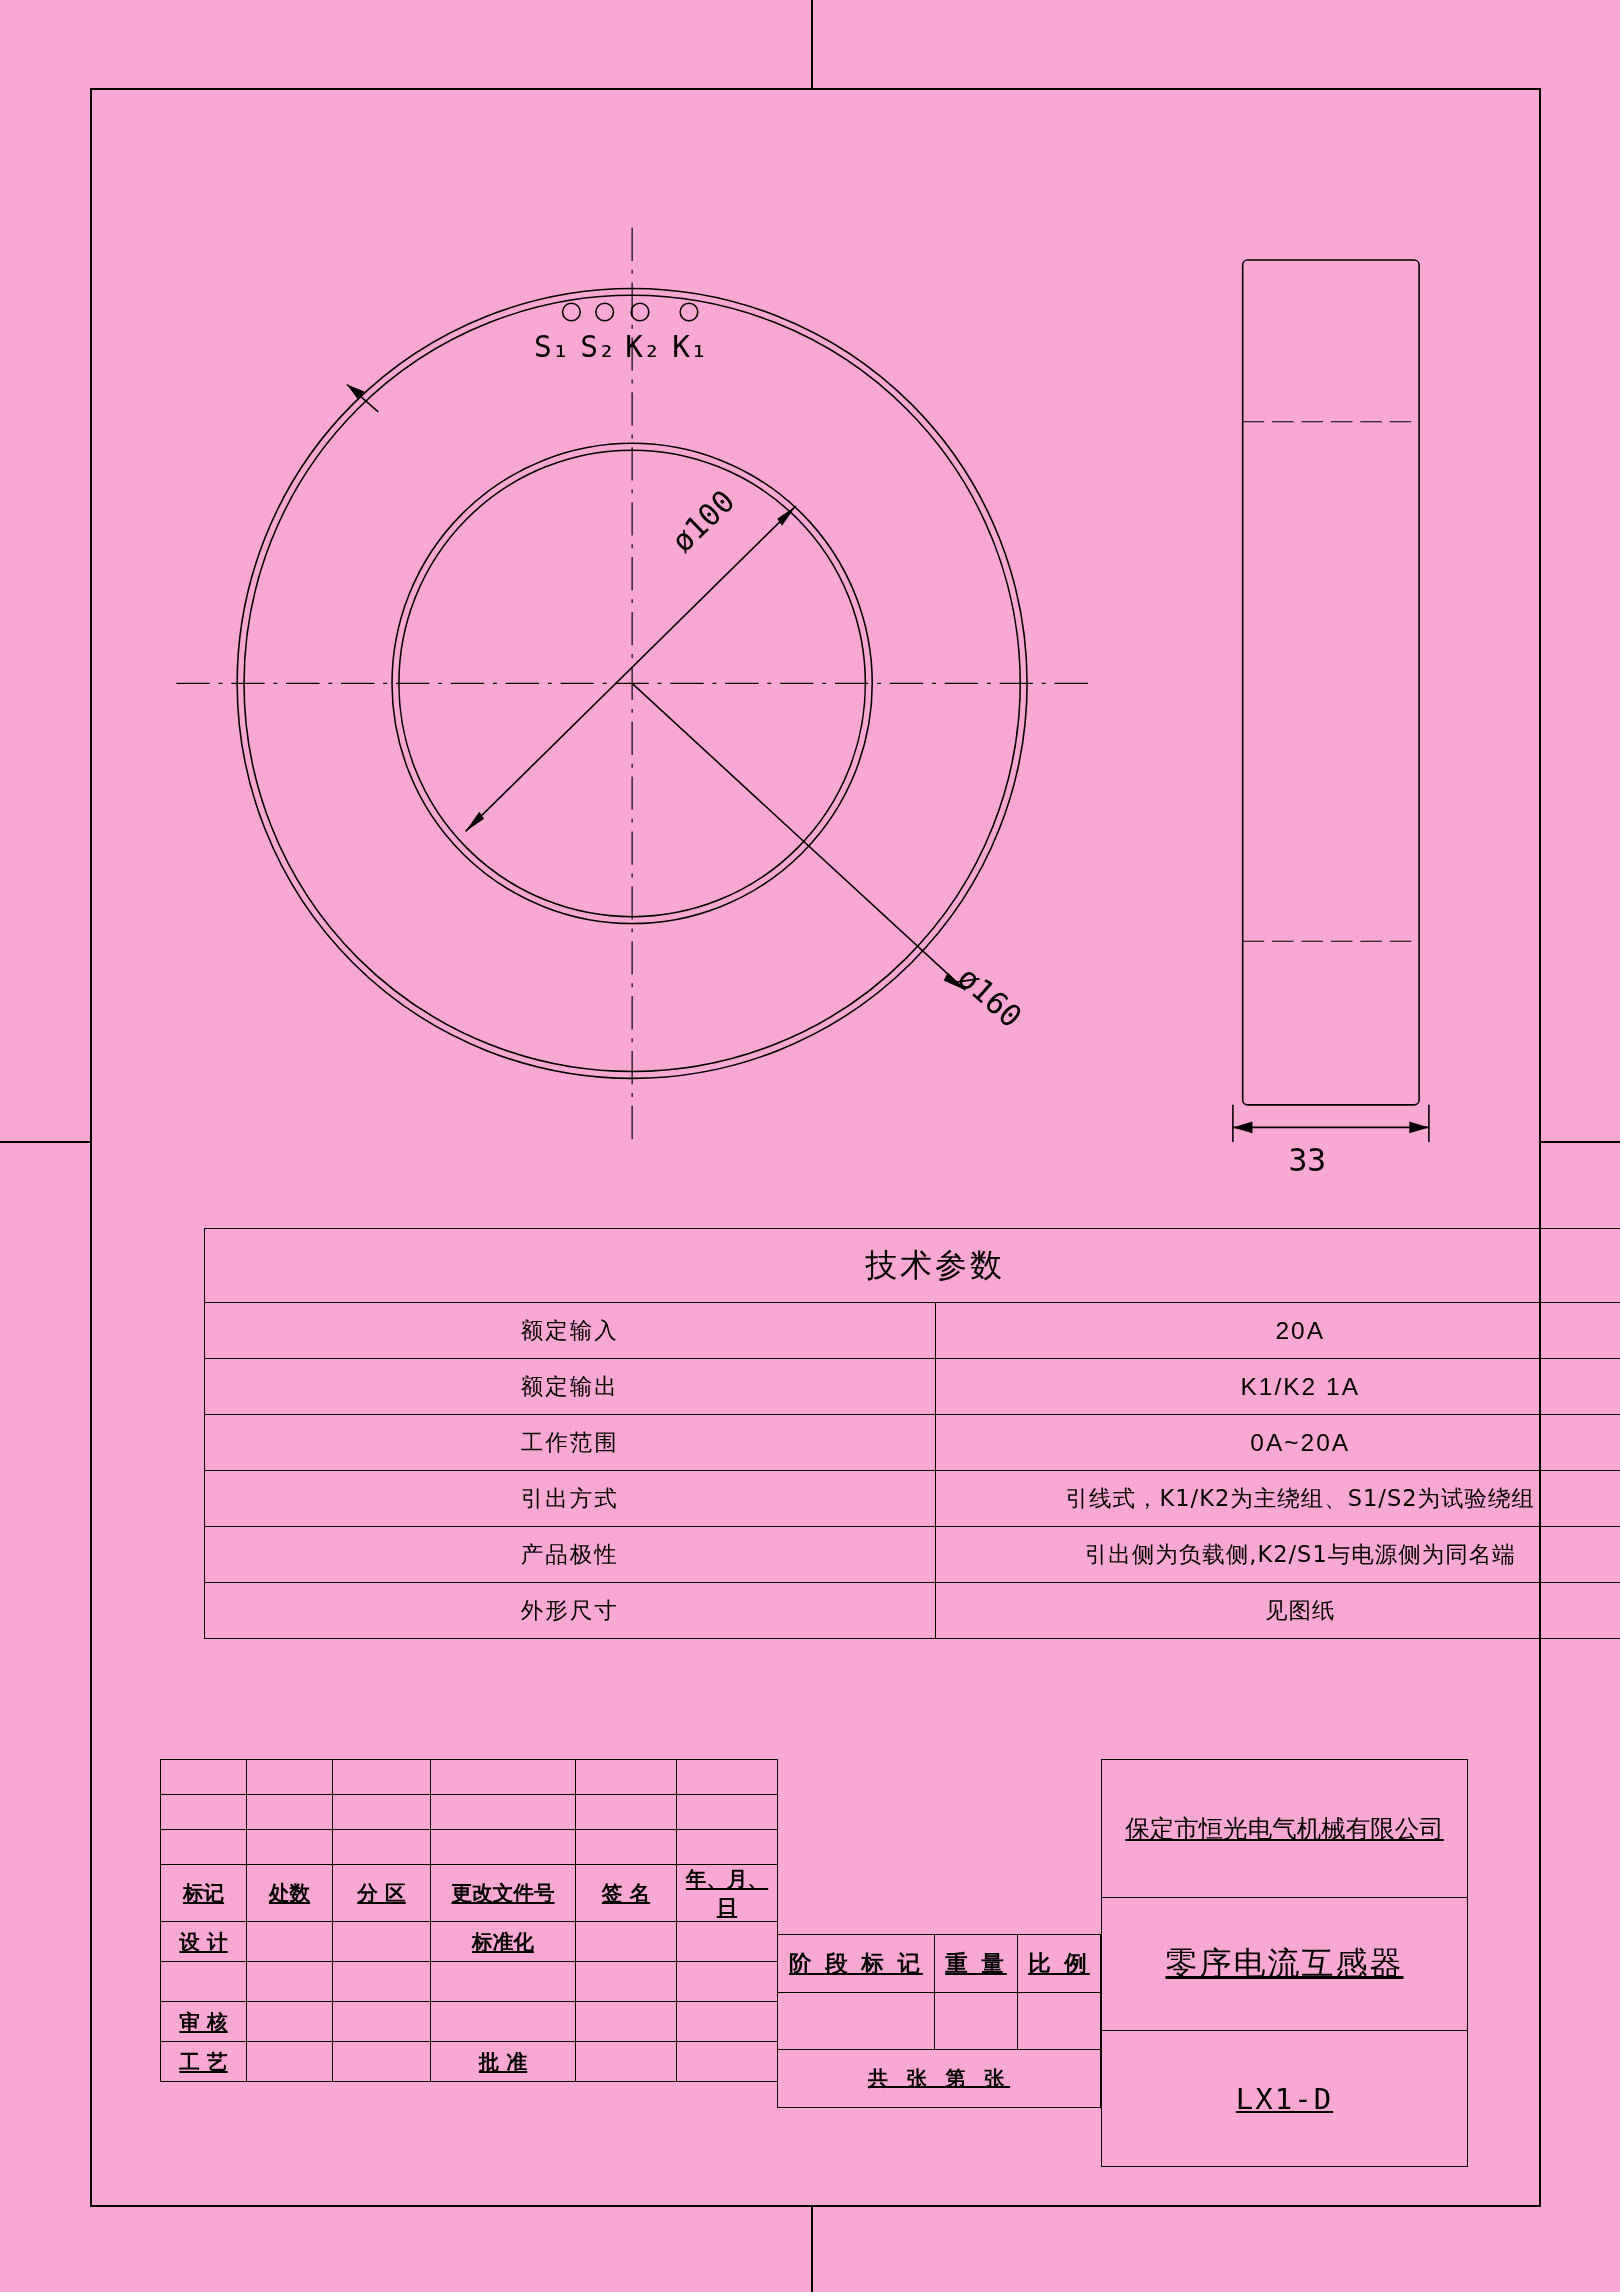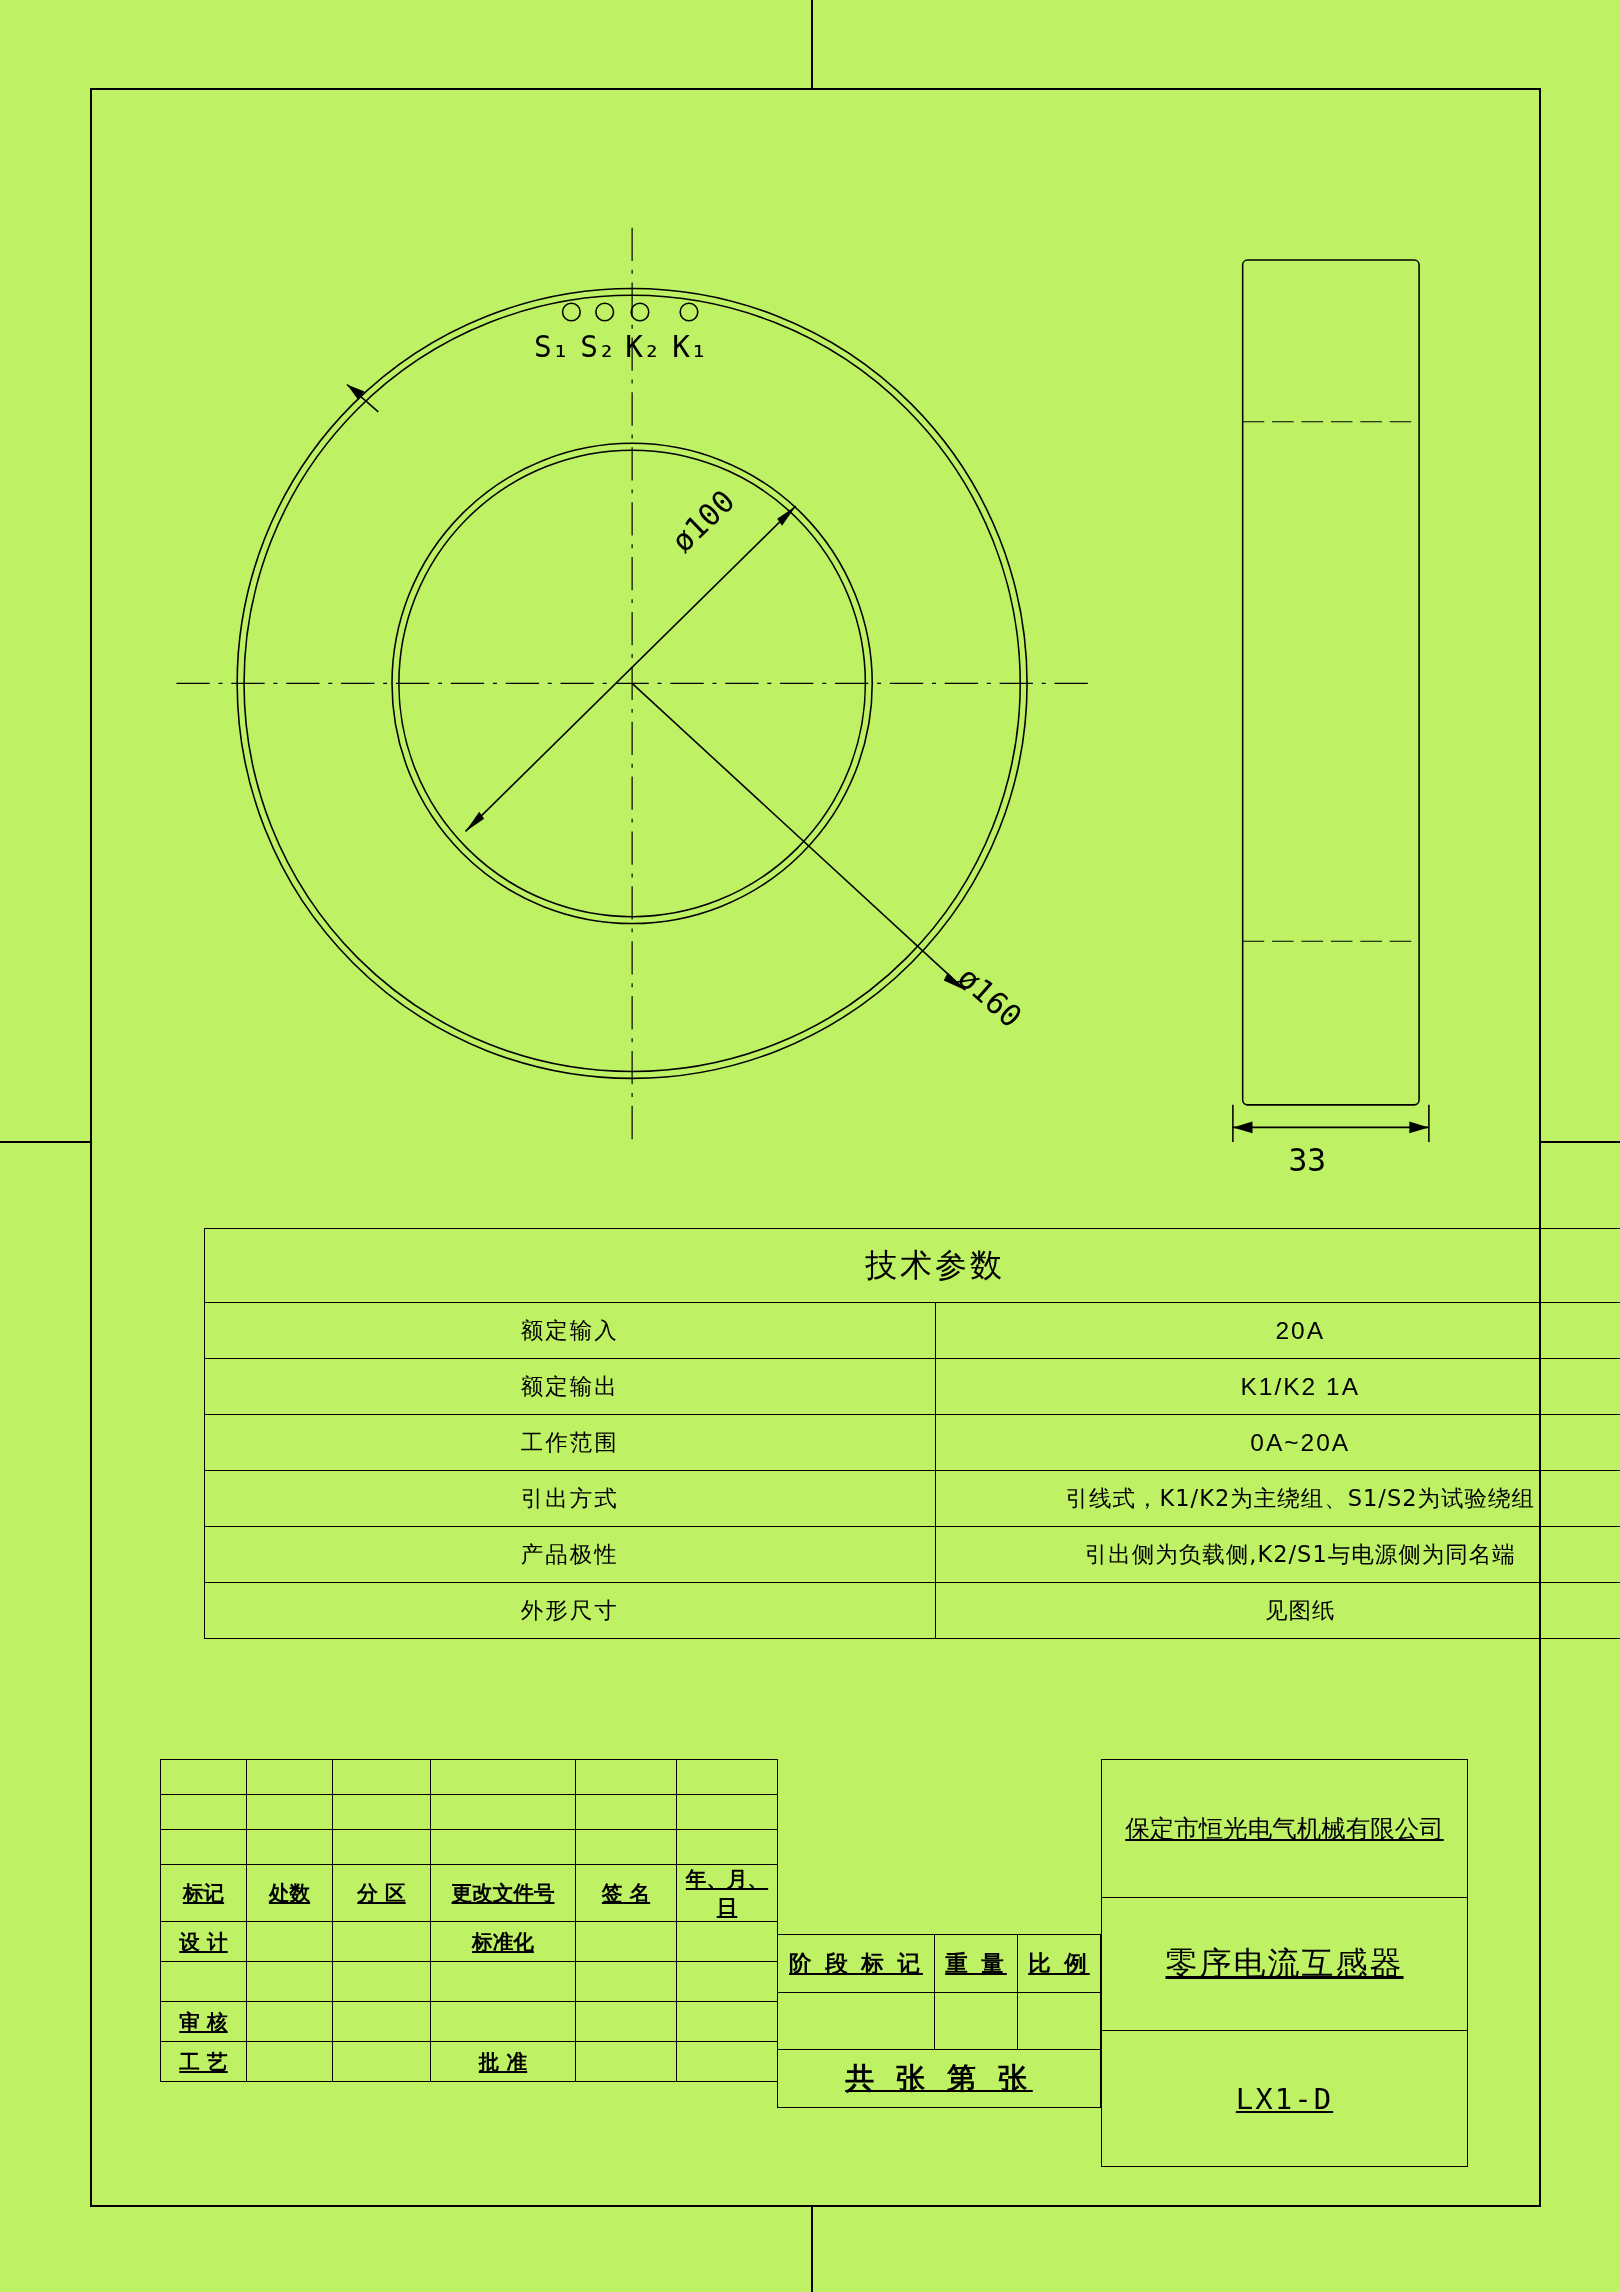--- a/index.html
+++ b/index.html
@@ -8,21 +8,21 @@
     background: #ffffff;
   }
   body {
     font-family: "Liberation Sans", sans-serif;
     color: #000000;
   }
   #sheet {
     position: relative;
     width: 1620px;
     height: 2293px;
-    background: #bef264;
+    background: #f9a8d4;
     overflow: hidden;
   }
   
   .frame-outer {
     position: absolute;
     left: 90px;
     top: 88px;
     width: 1451px;
     height: 2119px;
     border: 2px solid #000;
@@ -121,21 +121,21 @@
   .tb-right td.product {
     font-size: 32px;
     letter-spacing: 2px;
   }
   .tb-right td.model {
     font-family: "DejaVu Sans Mono", monospace;
     font-size: 29px;
     letter-spacing: 2px;
   }
   .tb-mid td.hdr { font-size: 22.5px; letter-spacing: 2.9px; }
-  .tb-mid td.pages { font-size: 29px; letter-spacing: 5.9px; }
+  .tb-mid td.pages { font-size: 20px; letter-spacing: 5.9px; }
 </style>
 </head>
 <body>
 
 <div id="sheet">
 
   <div class="frame-outer"></div>
 
   <div class="crop-line" style="left:811px;top:0;width:2px;height:88px;"></div>
   <div class="crop-line" style="left:811px;top:2207px;width:2px;height:85px;"></div>

